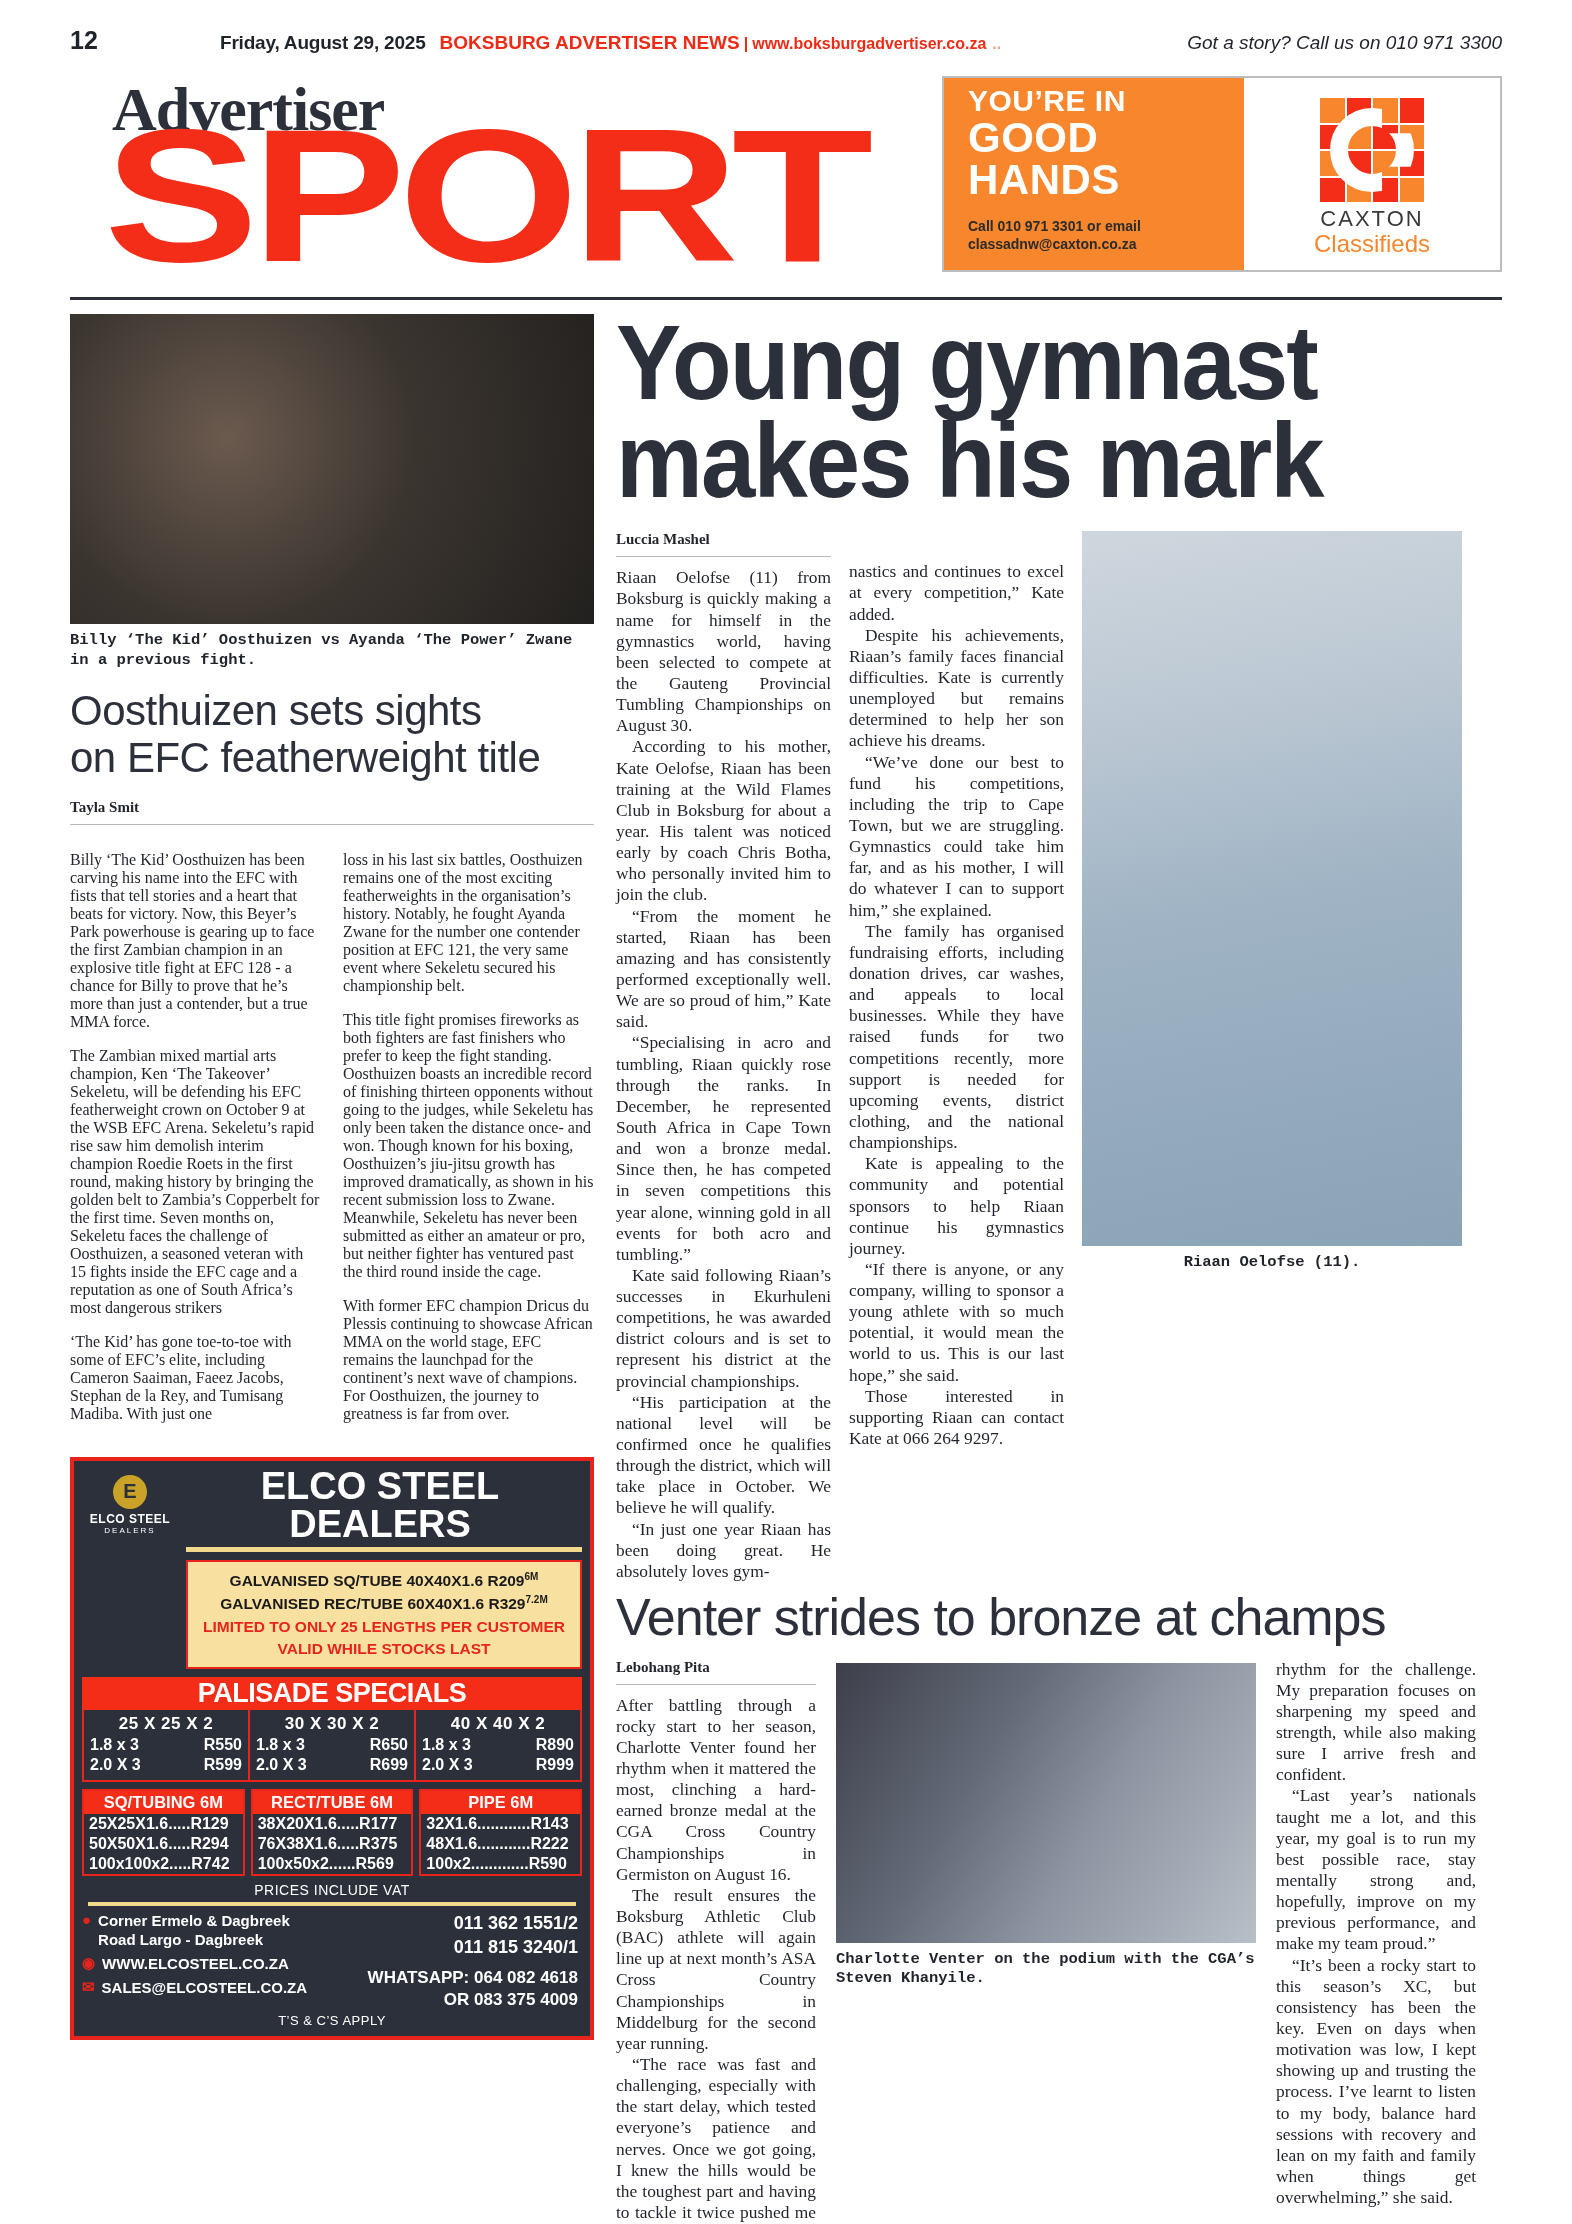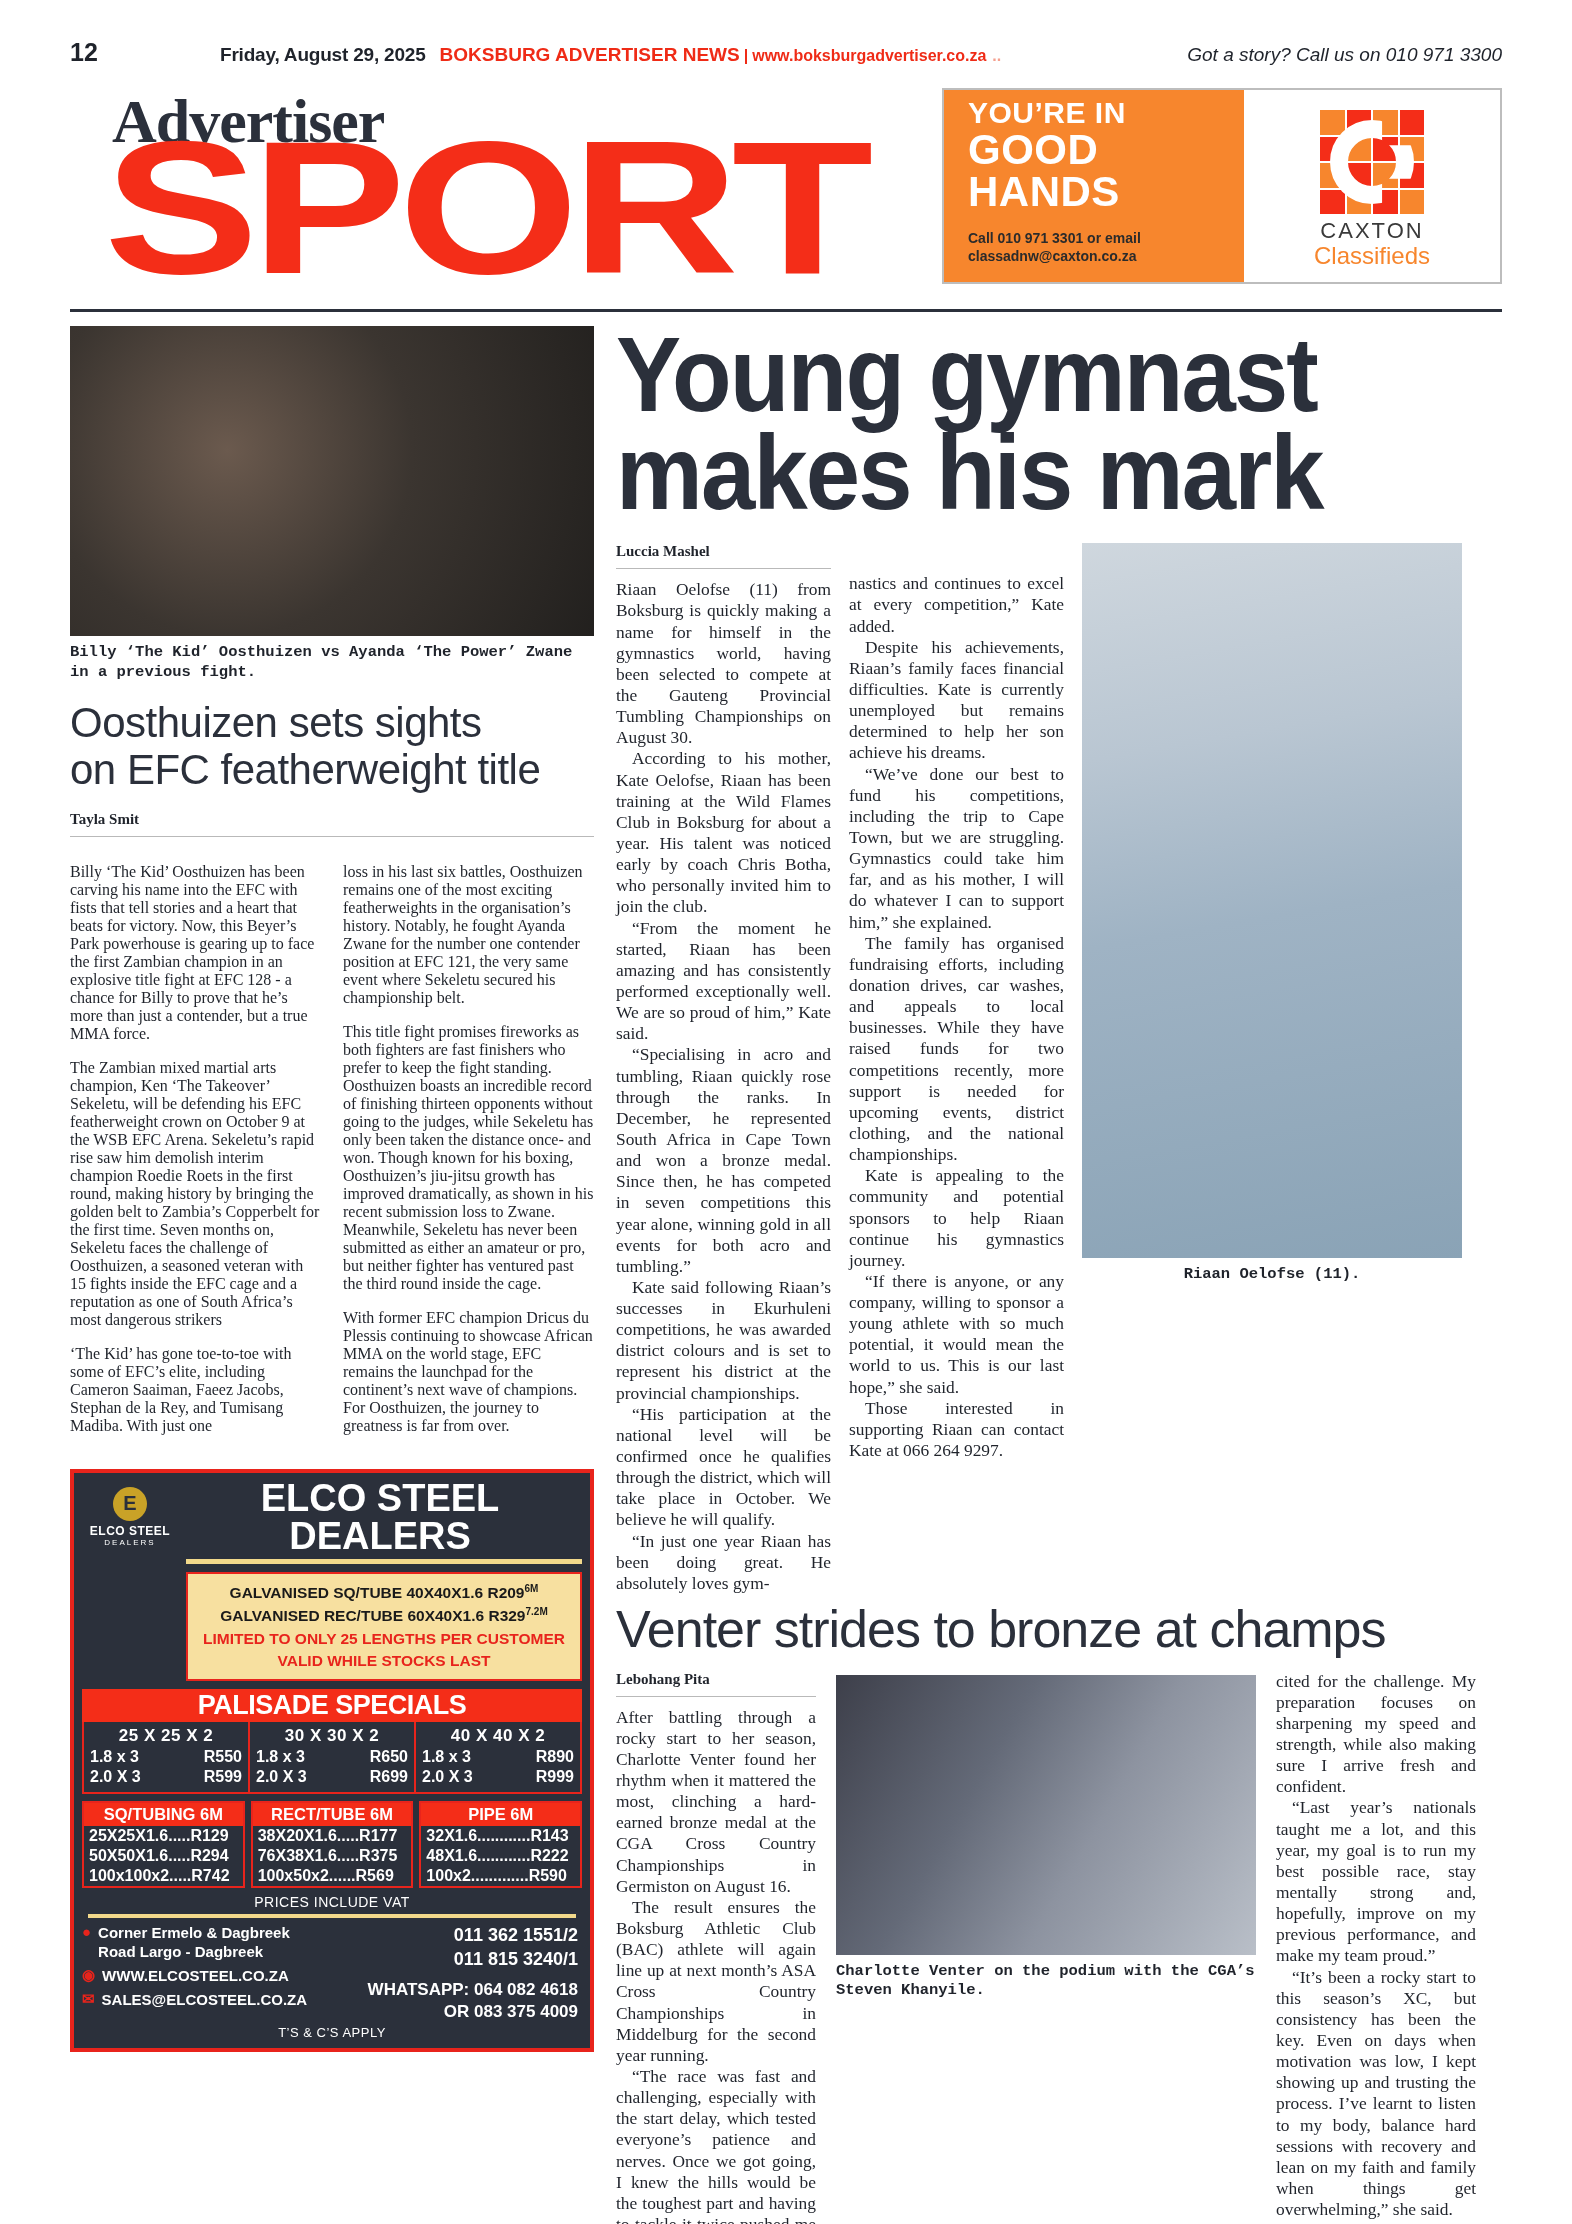--- a/index.html
+++ b/index.html
@@ -7,21 +7,21 @@
     width:1572px;height:2224px;
     background:#ffffff;
     font-family:"Liberation Serif", serif;
     color:#1f232b;
     position:relative;
     overflow:hidden;
   }
   .page{position:relative;width:1572px;height:2224px;box-sizing:border-box;padding:0 70px;}
 
   
-  .topbar{display:flex;align-items:baseline;height:44px;padding-top:38px;font-family:"Liberation Sans",sans-serif;}
+  .topbar{display:flex;align-items:baseline;height:44px;padding-top:26px;font-family:"Liberation Sans",sans-serif;}
   .folio{font-weight:bold;font-size:25px;color:#1f232b;width:150px;}
   .dateline{font-weight:bold;font-size:19px;letter-spacing:-0.2px;color:#1f232b;white-space:nowrap;}
   .pubname{font-weight:bold;font-size:19px;color:#ef2b16;margin-left:14px;white-space:nowrap;}
   .pubsep{color:#ef2b16;font-weight:bold;margin:0 4px;}
   .puburl{font-weight:bold;font-size:16px;color:#ef2b16;}
   .dots{color:#f5a08f;font-weight:bold;font-size:16px;margin-left:6px;}
   .gotstory{margin-left:auto;font-style:italic;font-size:19px;color:#1f232b;white-space:nowrap;}
 
   
   .masthead{position:relative;height:215px;margin-top:6px;}
@@ -396,21 +396,21 @@
           <p>“The race was fast and challenging, especially with the start delay, which tested everyone’s patience and nerves. Once we got going, I knew the hills would be the toughest part and having to tackle it twice pushed me to dig deep,” Venter said.</p>
 
         </div>
         <div class="venter-photo">
           <div class="photo" style="height:280px;margin-top:4px">
             <div class="img-podium"></div>
           </div>
           <div class="caption">Charlotte Venter on the podium with the CGA’s Steven Khanyile.</div>
         </div>
         <div class="vcol">
-          <p class="first">cited for the challenge. My preparation focuses on sharpening my speed and strength, while also making sure I arrive fresh and confident.</p>
+          <p class="first">rhythm for the challenge. My preparation focuses on sharpening my speed and strength, while also making sure I arrive fresh and confident.</p>
           <p>“Last year’s nationals taught me a lot, and this year, my goal is to run my best possible race, stay mentally strong and, hopefully, improve on my previous performance, and make my team proud.”</p>
           <p>“It’s been a rocky start to this season’s XC, but consistency has been the key. Even on days when motivation was low, I kept showing up and trusting the process. I’ve learnt to listen to my body, balance hard sessions with recovery and lean on my faith and family when things get overwhelming,” she said.</p>
         </div>
       </div>
 
     </div>
   </div>
 </div>
 
 </body></html>

